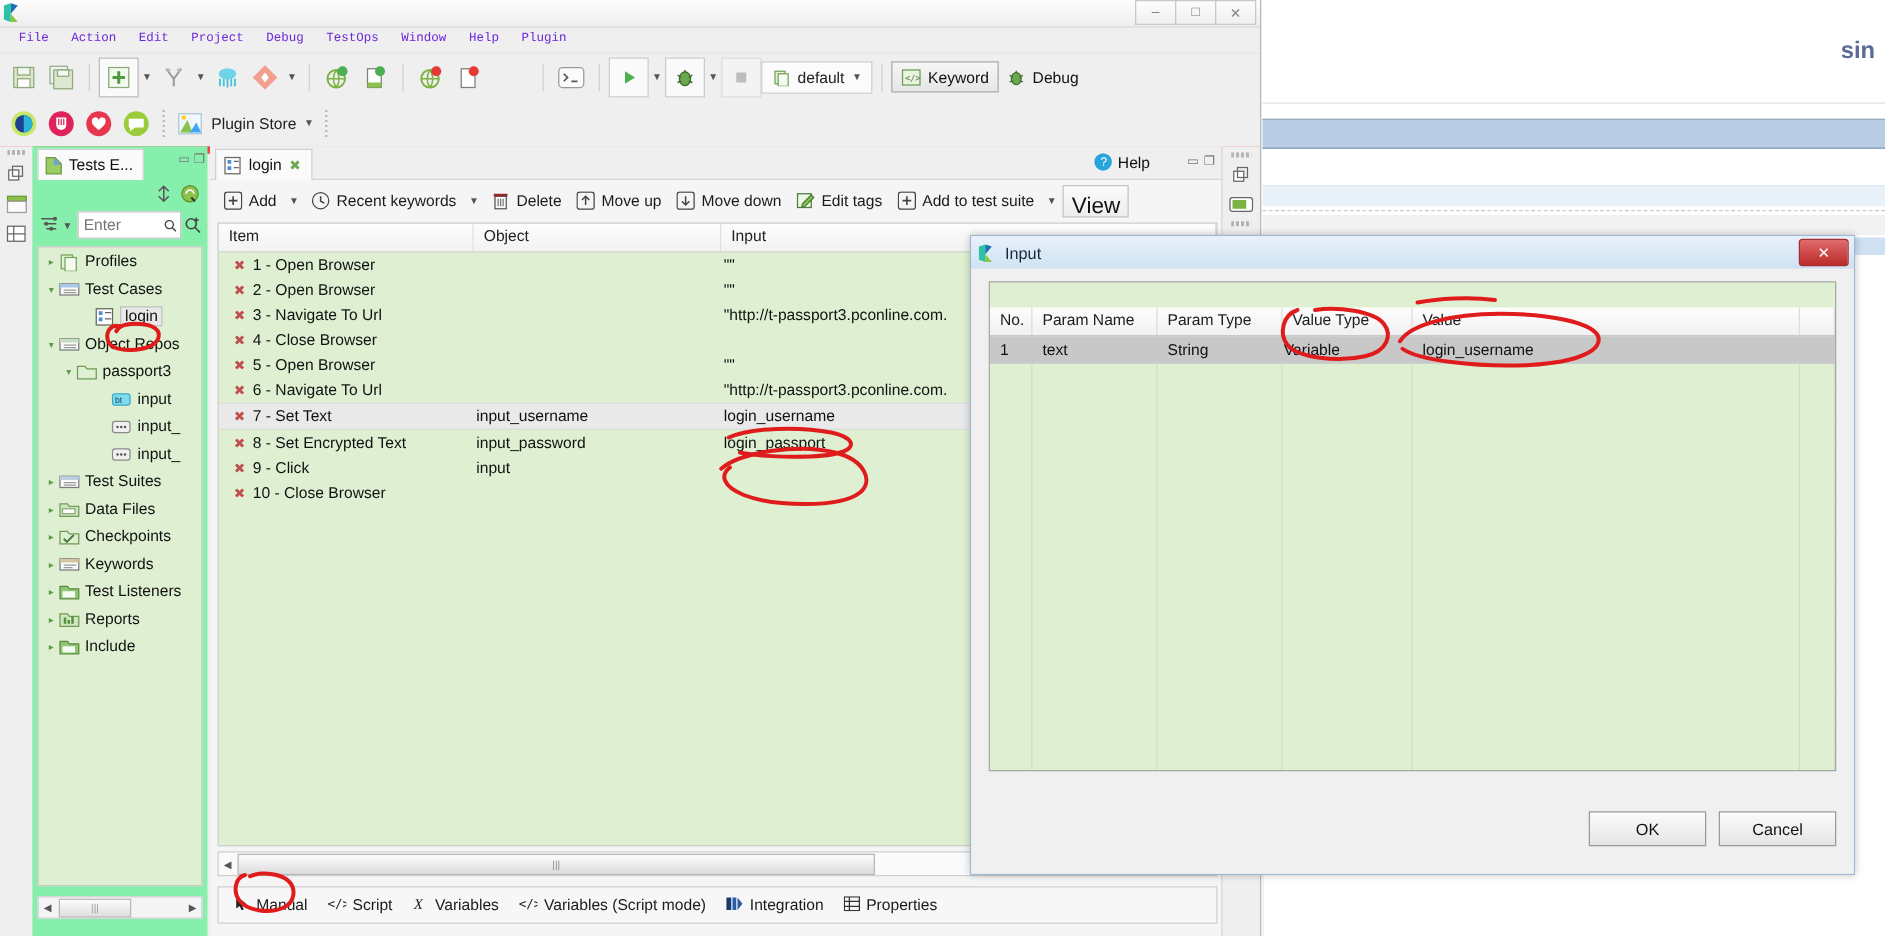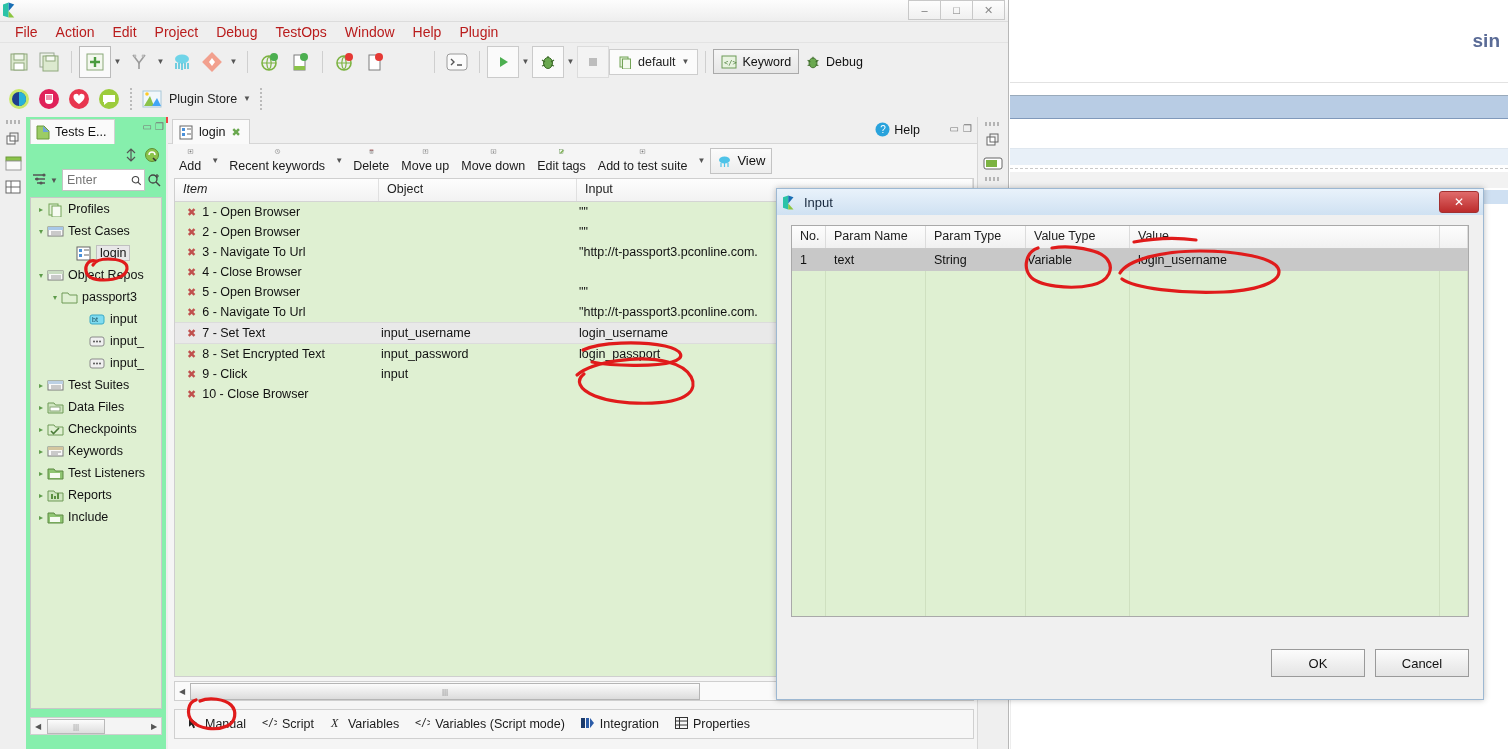--- a/index.html
+++ b/index.html
@@ -26,21 +26,21 @@
   .titlebar{position:relative;height:21px;background:linear-gradient(#fdfdfd,#eeeeee);border-bottom:1px solid #dcdcdc;}
   .titlebar .ktl-logo{position:absolute;left:3px;top:2px;width:15px;height:16px;}
   .titlebar .title-text{position:absolute;left:22px;top:3px;font-size:12.5px;color:#1a1a1a;white-space:nowrap;}
   .winbtns{position:absolute;right:3px;top:0px;display:flex;}
   .winbtn{width:31px;height:18px;border:1px solid #c8c8c8;background:linear-gradient(#fdfdfd,#f0f0f0);
           display:flex;align-items:center;justify-content:center;color:#777;font-size:11px;margin-left:-1px;}
   .winbtn.close{color:#888;}
 
   
   .menubar{height:20px;background:#efefef;display:flex;align-items:center;padding-left:6px;border-bottom:1px solid #e3e3e3;}
-  .menubar .mi{padding:0 9px;font-size:14px;color:#b91c1c;line-height:20px;cursor:default;}
+  .menubar .mi{padding:0 9px;font-size:10px;color:#6d28d9;line-height:20px;cursor:default;font-family:Liberation Mono, monospace;}
 
   
   .toolbar{height:37px;background:#efefef;display:flex;align-items:center;padding-left:4px;}
   .toolbar2{height:37px;background:#efefef;display:flex;align-items:center;padding-left:4px;border-bottom:6px solid #ef4444;}
   .tbsep{width:1px;height:22px;background:#cfcfcf;margin:0 7px;}
   .tbdots{width:2px;height:22px;margin:0 6px;background:repeating-linear-gradient(#bbb 0 2px,transparent 2px 4px);}
   .tbbtn{width:30px;height:30px;display:flex;align-items:center;justify-content:center;}
   .tbarrow{width:13px;height:28px;display:flex;align-items:center;justify-content:center;color:#555;font-size:8px;}
   .pluginstore{display:flex;align-items:center;gap:6px;padding:0 3px;font-size:12.5px;color:#222;}
   .profilebox{display:flex;align-items:center;gap:6px;height:24px;padding:0 8px;border:1px solid #cdcdcd;background:#fbfbfb;font-size:12.5px;color:#222;}
@@ -75,23 +75,23 @@
   .exp-hscroll .thumb{width:56px;height:13px;background:linear-gradient(#fcfcfc,#dedede);border:1px solid #b9b9b9;display:flex;align-items:center;justify-content:center;color:#999;font-size:8px;margin-left:2px;}
 
   
   .editor{position:absolute;left:168px;right:30px;top:0;bottom:0;background:#f5f5f5;}
   .ed-tabrow{height:26px;position:relative;border-bottom:1px solid #d6d6d6;background:#efefef;}
   .ed-tab{position:absolute;left:4px;top:2px;height:24px;display:flex;align-items:center;gap:6px;padding:0 8px 0 6px;background:#fafafa;border:1px solid #d0d0d0;border-bottom:none;font-size:12.5px;}
   .ed-tab .closex{color:#6aa84f;font-size:11px;}
   .ed-help{position:absolute;right:58px;top:5px;display:flex;align-items:center;gap:4px;font-size:12.5px;}
   .ed-minmax{position:absolute;right:6px;top:6px;display:flex;gap:4px;color:#777;font-size:10px;}
   .ed-toolbar{height:33px;background:#f5f5f5;display:flex;align-items:center;gap:2px;padding-left:6px;}
-  .edb{display:flex;align-items:center;gap:5px;height:24px;padding:0 5px;font-size:12.5px;color:#1b1b1b;white-space:nowrap;flex-direction:column;}
+  .edb{display:flex;align-items:center;gap:5px;height:24px;padding:0 5px;font-size:12.5px;color:#1b1b1b;white-space:nowrap;}
   .edarrow{width:14px;text-align:center;color:#555;font-size:8px;}
-  .viewbtn{display:flex;align-items:center;gap:5px;height:24px;padding:0 6px;border:1px solid #c3c3c3;background:linear-gradient(#fbfbfb,#ededed);font-size:13px;}
+  .viewbtn{display:flex;align-items:center;gap:5px;height:24px;padding:0 6px;border:1px solid #c3c3c3;background:linear-gradient(#fbfbfb,#ededed);font-size:18px;flex-direction:column;}
 
   
   .steptable{position:absolute;left:6px;right:4px;top:61px;bottom:72px;border:1px solid #cfcfcf;background:#dff0d2;overflow:hidden;}
   .sthead{height:22px;background:linear-gradient(#fdfdfd,#f2f2f2);border-bottom:1px solid #d4d4d4;display:flex;}
   .sthead div{font-size:12.5px;color:#222;padding:3px 0 0 8px;border-right:1px solid #e0e0e0;box-sizing:border-box;}
   .strow{height:20px;display:flex;align-items:center;font-size:12.5px;color:#111;}
   .strow.sel{background:#e9e9e9;border-top:1px solid #dcdcdc;border-bottom:1px solid #dcdcdc;}
   .c-item{width:204px;display:flex;align-items:center;box-sizing:border-box;padding-left:12px;}
   .c-obj{width:198px;box-sizing:border-box;padding-left:2px;}
   .c-inp{flex:1;box-sizing:border-box;padding-left:2px;white-space:nowrap;overflow:hidden;}
@@ -110,21 +110,21 @@
   
   #dialog{position:absolute;left:776px;top:188px;width:706px;height:510px;background:#f0f0f0;
           border:1px solid #9db8d2;box-shadow:0 0 6px rgba(0,0,0,.25);}
   .dlg-title{height:26px;background:linear-gradient(#e9f2fb,#cfe1f2);display:flex;align-items:center;padding-left:6px;position:relative;}
   .dlg-title .ktl{width:14px;height:15px;margin-right:7px;}
   .dlg-title .t{font-size:13px;color:#17283d;}
   .dlg-close{position:absolute;right:4px;top:2px;width:38px;height:20px;border:1px solid #a23030;border-radius:3px;
              background:linear-gradient(#e06b6b,#bc2b2b);color:#fff;font-size:12px;display:flex;align-items:center;justify-content:center;}
   .dlg-body{position:absolute;left:0;right:0;top:26px;bottom:0;background:#f0f0f0;padding:10px 14px 0 14px;box-sizing:border-box;}
   .param-table{border:1px solid #a9a9a9;background:#dff0d2;height:390px;overflow:hidden;}
-  .pt-head{height:22px;background:linear-gradient(#fdfdfd,#f1f1f1);border-bottom:1px solid #c9c9c9;display:flex;}
+  .pt-head{height:22px;background:linear-gradient(#fdfdfd,#f1f1f1);border-bottom:1px solid #c9c9c9;display:flex;margin-top:20px;}
   .pt-head div{font-size:12.5px;color:#1c1c1c;padding:3px 0 0 8px;box-sizing:border-box;border-right:1px solid #dcdcdc;}
   .pt-row{height:22px;display:flex;align-items:center;font-size:12.5px;color:#111;}
   .pt-row.sel{background:#c8c8c8;}
   .pt-empty{height:22px;display:flex;}
   .pt-empty span{border-right:1px solid #cfe0c0;box-sizing:border-box;}
   .k-no{width:34px;box-sizing:border-box;padding-left:8px;}
   .k-pn{width:100px;box-sizing:border-box;padding-left:8px;}
   .k-pt{width:100px;box-sizing:border-box;padding-left:8px;}
   .k-vt{width:104px;box-sizing:border-box;padding-left:1px;}
   .k-v{width:310px;box-sizing:border-box;padding-left:8px;}
@@ -669,21 +669,21 @@
           <svg width="15" height="14" viewBox="0 0 15 14">
               <ellipse cx="7.5" cy="6" rx="5.5" ry="3.5" fill="#4fc3e8"></ellipse>
               <path d="M4 9v4M7.5 9v4M11 9v4" stroke="#4fc3e8" stroke-width="1.2"></path>
             </svg>
           <span>View</span>
         </div>
       </div>
 
       <div class="steptable">
         <div class="sthead">
-          <div class="c-item" style="display:block;padding-left:8px;font-style:italic;">Item</div>
+          <div class="c-item" style="display:block;padding-left:8px;">Item</div>
           <div class="c-obj">Object</div>
           <div class="c-inp">Input</div>
         </div>
         <div id="steprows">
             <div class="strow">
               <span class="c-item">
                 <span class="xmark">✖</span>
                 <span>1 - Open Browser</span>
               </span>
               <span class="c-obj"></span>

